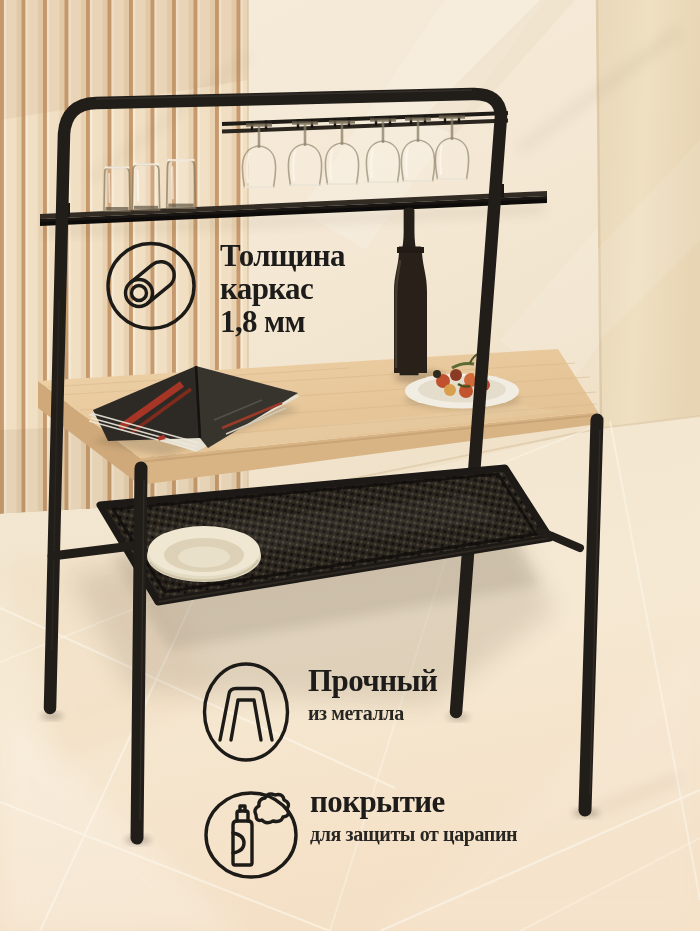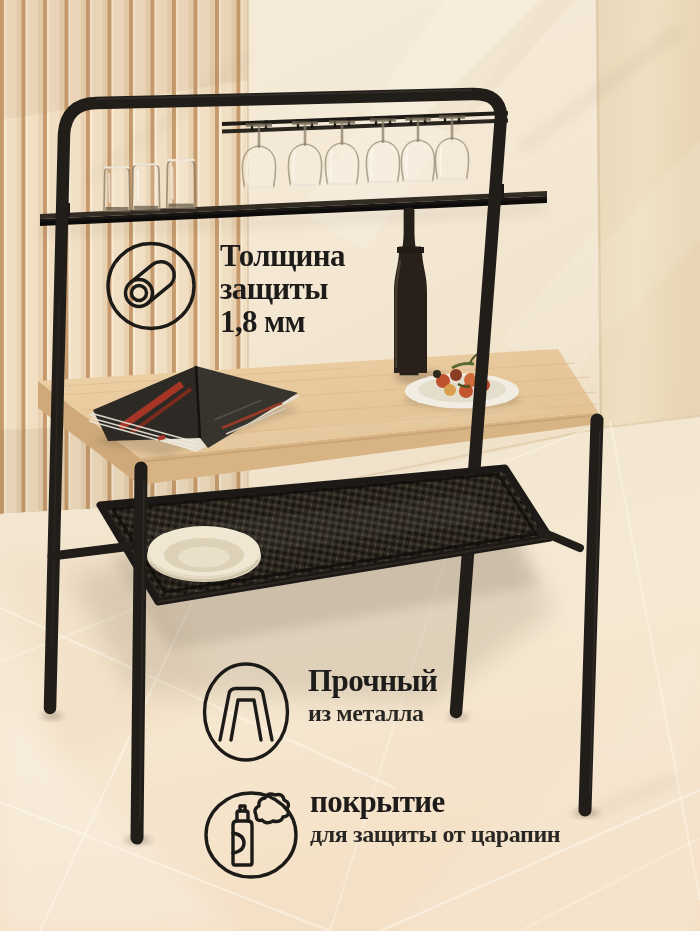--- a/index.html
+++ b/index.html
@@ -2,21 +2,21 @@
 <html><head>
 <meta charset="utf-8">
 <style>
   html,body{margin:0;padding:0;background:#ffffff;}
   .stage{position:relative;width:700px;height:931px;overflow:hidden;
          font-family:Liberation Serif, serif;background:#3b82f6;}
   .scene-svg{position:absolute;left:0;top:0;}
   .feat-icon{position:absolute;}
   .feat-text{position:absolute;color:#1d1c1a;}
   .feat-title{font-weight:bold;font-size:31px;line-height:33px;letter-spacing:-0.6px;white-space:nowrap;}
-  .feat-sub{font-weight:bold;font-size:24px;line-height:27px;letter-spacing:-0.4px;white-space:nowrap;
+  .feat-sub{font-weight:bold;font-size:20px;line-height:27px;letter-spacing:-0.4px;white-space:nowrap;
             margin-top:3px;text-shadow:none;opacity:.95;}
   .icon-stroke{fill:none;stroke:#1d1b18;stroke-width:3.4;stroke-linecap:round;stroke-linejoin:round;}
 </style>
 </head>
 <body>
 
 <div class="stage">
 
 <svg class="scene-svg" width="700" height="931" viewBox="0 0 700 931">
   <defs>
@@ -276,21 +276,21 @@
 <div class="feat-icon" style="left:105px;top:241px;width:92px;height:90px;">
   <svg width="92" height="90" viewBox="0 0 92 90">
     <ellipse class="icon-stroke" cx="46" cy="45" rx="43" ry="42.5"></ellipse>
     <path class="icon-stroke" d="M25.4,41.6 L47.4,23.6 A13.5,13.5 0 0 1 64.6,44.4 L42.6,62.4" stroke-width="3.2"></path>
     <circle class="icon-stroke" cx="34" cy="52" r="13.5" stroke-width="3.2"></circle>
     <circle class="icon-stroke" cx="34" cy="52" r="7.5" stroke-width="3.2"></circle>
   </svg>
 </div>
 <div class="feat-text" style="left:220px;top:239px;">
   <div class="feat-title">Толщина</div>
-  <div class="feat-title">защиты</div>
+  <div class="feat-title">каркас</div>
   <div class="feat-title">1,8 мм</div>
 </div>
 
 <div class="feat-icon" style="left:202px;top:662px;width:88px;height:100px;">
   <svg width="88" height="100" viewBox="0 0 88 100">
     <ellipse class="icon-stroke" cx="44" cy="50" rx="41.5" ry="48"></ellipse>
     <path class="icon-stroke" d="M18,78 L27,32 Q28,26.5 34,26.5 L54,26.5 Q60,26.5 61,32 L70,78" stroke-width="3.1"></path>
     <path class="icon-stroke" d="M29,78 L36,38 L52,38 L59,78" stroke-width="3.1"></path>
   </svg>
 </div>

